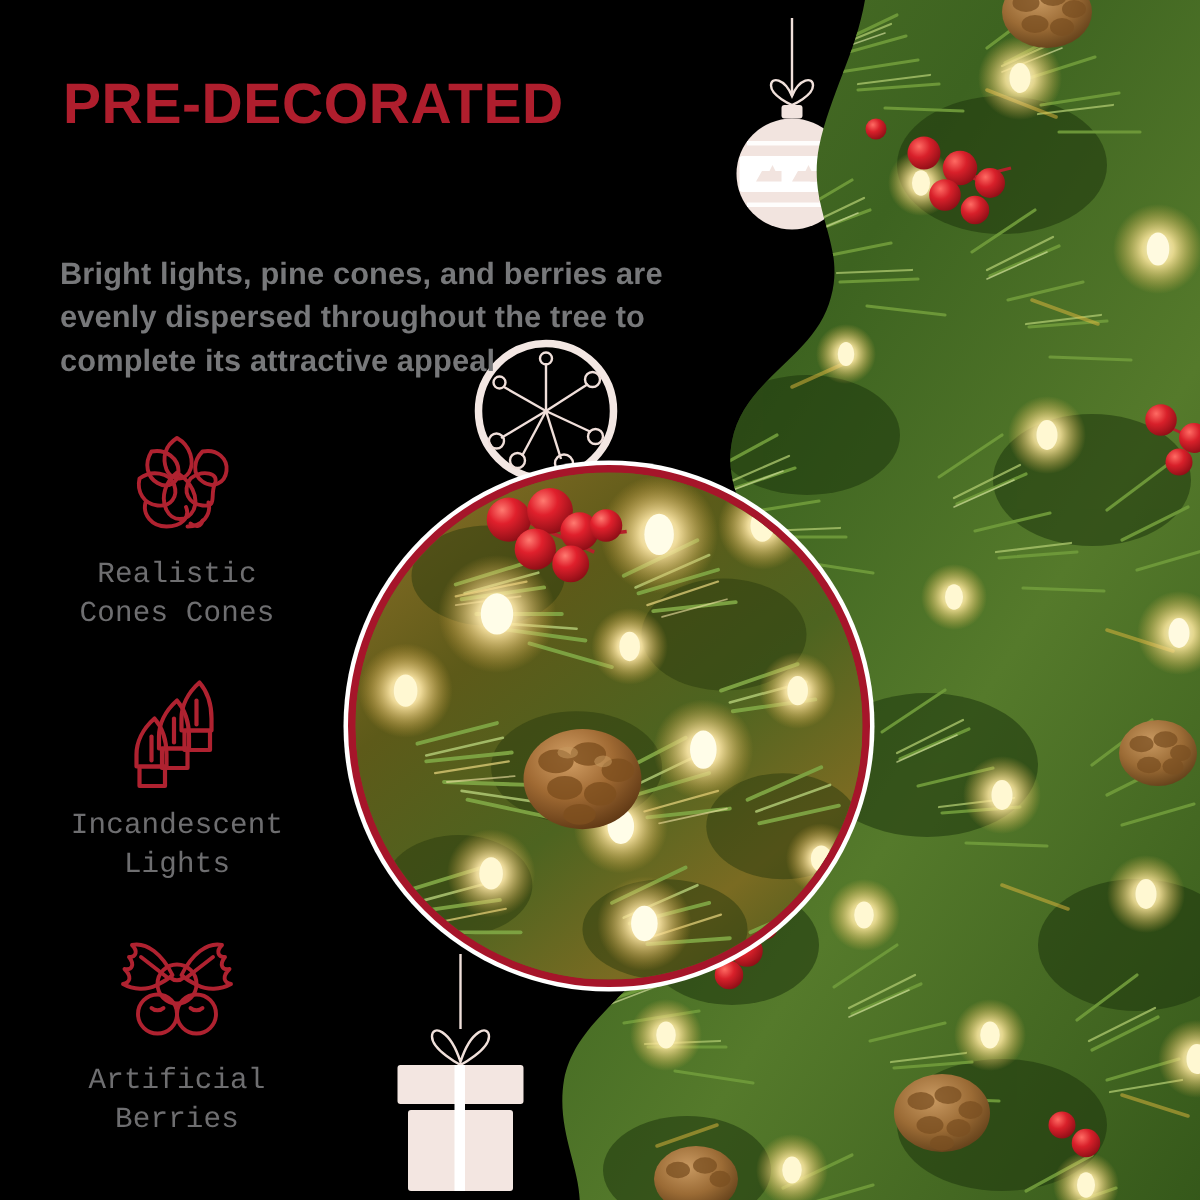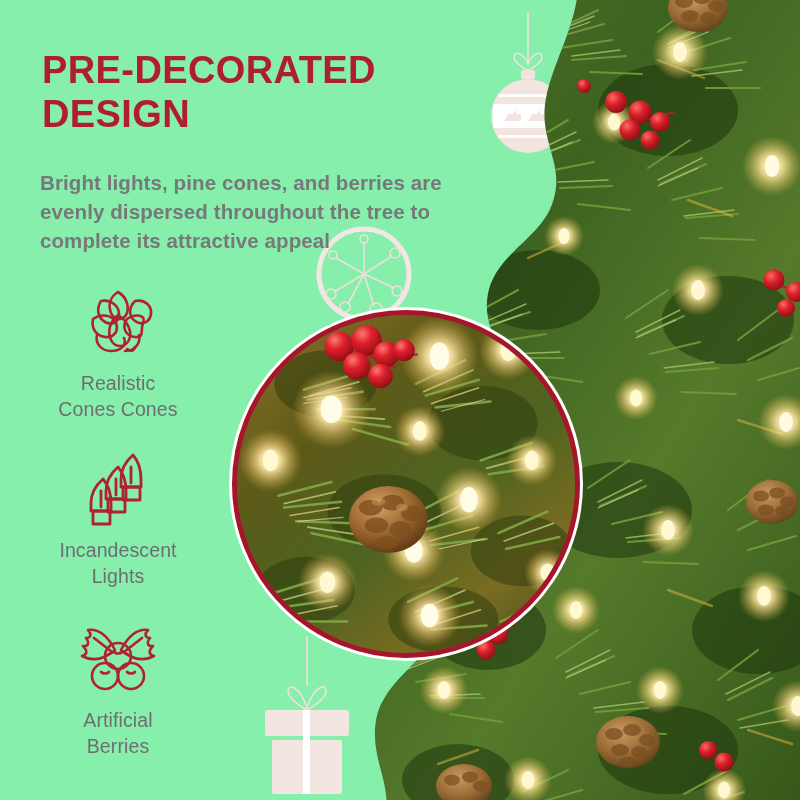--- a/index.html
+++ b/index.html
@@ -3,21 +3,21 @@
 <meta charset="utf-8">
 <style>
   * { margin:0; padding:0; box-sizing:border-box; }
   html,body { width:800px; height:800px; }
   body {
     font-family:"Liberation Sans", sans-serif;
     background:#ffffff;
     position:relative;
     overflow:hidden;
   }
-  #stage { position:absolute; inset:0; width:800px; height:800px; background:#86efac; overflow:hidden; }
+  #stage { position:absolute; inset:0; width:800px; height:800px; background:#000000; overflow:hidden; }
 
   
   .wm { position:absolute; pointer-events:none; }
   .wm svg { display:block; }
 
   
   #tree-photo {
     position:absolute;
     top:-10px; left:368px;
     width:452px; height:820px;
@@ -50,21 +50,21 @@
     color:#AF1E2D; letter-spacing:0.4px;
   }
   #subcopy {
     position:absolute; left:40px; top:168px; width:458px;
     font-size:20.5px; line-height:1.42; color:#77787A;
     letter-spacing:0.1px;
     font-weight:bold;
   }
 
   
-  .feature { position:absolute; left:18px; width:200px; text-align:center; }
+  .feature { position:absolute; left:18px; width:200px; text-align:center;font-family:Liberation Mono, monospace; }
   .feature .ficon { height:78px; display:flex; align-items:center; justify-content:center; }
   .feature .ficon svg { display:block; }
   .feature .flabel {
     margin-top:10px; font-size:19.5px; line-height:1.33;
     color:#6E6E70; letter-spacing:0.1px;
   }
   #feature-0 { top:283px; }
   #feature-1 { top:450px; }
   #feature-2 { top:620px; }
 </style>
@@ -636,21 +636,20 @@
         <g>
           <circle cx="308" cy="330" r="12" fill="url(#zberry)"></circle>
           <circle cx="330" cy="340" r="11" fill="url(#zberry)"></circle>
         </g>
       </svg>
     </div>
   </div>
 
   <div id="headline">
     <div>PRE-DECORATED</div>
-    <div>DESIGN</div>
   </div>
 
   <p id="subcopy">Bright lights, pine cones, and berries are evenly dispersed throughout the tree to complete its attractive appeal</p>
 
   <div class="feature" id="feature-0">
     <div class="ficon">
       <svg width="78" height="74" viewBox="0 0 78 74">
         <g fill="none" stroke="#AF2230" stroke-width="2.6" stroke-linejoin="round" stroke-linecap="round">
           <path d="M39 7 C31 12 29 20 32 28 C35 35 43 36 47 30 C51 23 48 12 39 7 Z"></path>
           <path d="M22 16 C17 24 19 33 26 37 C33 41 40 37 40 29 C40 21 32 14 22 16 Z"></path>

